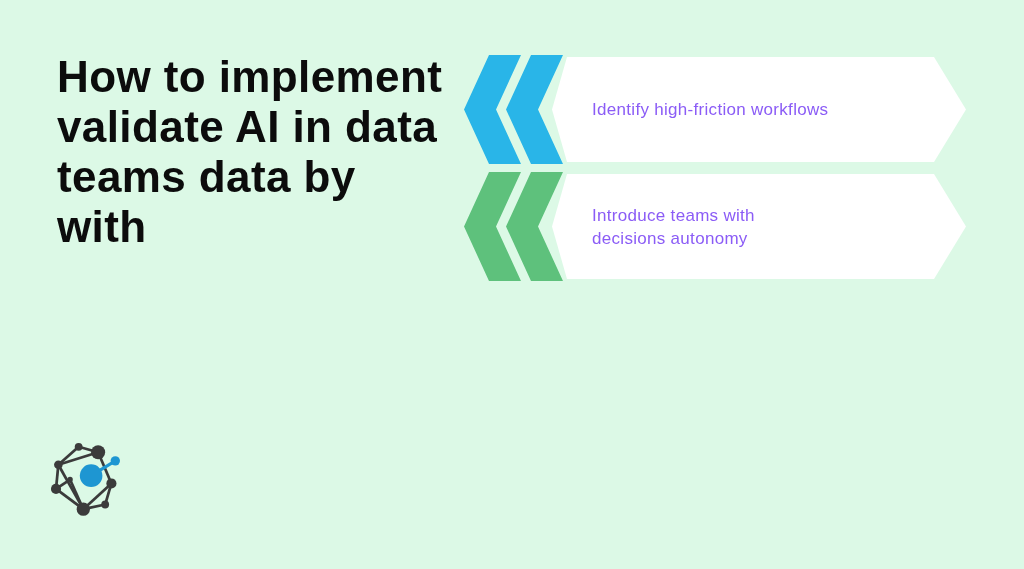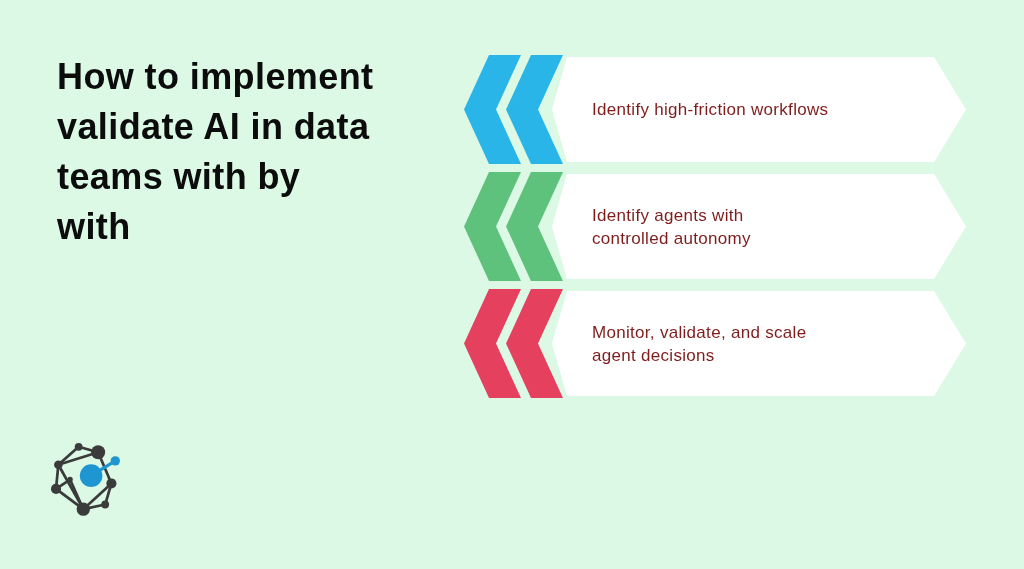--- a/index.html
+++ b/index.html
@@ -15,21 +15,21 @@
     background: #dcf9e6;
   }
 
   
   .title {
     position: absolute;
     left: 57px;
     top: 52px;
     width: 440px;
     font-weight: bold;
-    font-size: 36px;
+    font-size: 44px;
     line-height: 50px;
     letter-spacing: 0.4px;
     color: #0c0c0c;
   }
   .title div { white-space: nowrap; }
 
   
   .steps {
     position: absolute;
     left: 464px;
@@ -61,21 +61,21 @@
     display: flex;
     flex-direction: column;
     justify-content: center;
     padding-left: 40px;
     padding-right: 56px;
   }
   .banner .line {
     font-size: 17px;
     line-height: 23px;
     letter-spacing: 0.3px;
-    color: #7f1d1d;
+    color: #8b5cf6;
     white-space: nowrap;
   }
   .banner .line:empty { display: none; }
 
   
   .logo {
     position: absolute;
     left: 49px;
     top: 437px;
     width: 78px;
@@ -84,21 +84,21 @@
   .logo svg { width: 100%; height: 100%; display: block; }
 </style>
 </head>
 <body>
 
 <div id="canvas" style="background: rgb(220, 249, 230);">
 
   <h1 class="title">
     <div>How to implement</div>
     <div>validate AI in data</div>
-    <div>teams with by</div>
+    <div>teams data by</div>
     <div>with</div>
   </h1>
 
   <div class="steps">
 
     <div class="step-row">
       <div class="chevrons">
         <div class="chev" style="background-color: rgb(41, 181, 232);"></div>
         <div class="chev second" style="background-color: rgb(41, 181, 232);"></div>
       </div>
@@ -108,35 +108,25 @@
       </div>
     </div>
 
 
     <div class="step-row">
       <div class="chevrons">
         <div class="chev" style="background-color: rgb(94, 193, 124);"></div>
         <div class="chev second" style="background-color: rgb(94, 193, 124);"></div>
       </div>
       <div class="banner">
-        <div class="line">Identify agents with</div>
-        <div class="line">controlled autonomy</div>
+        <div class="line">Introduce teams with</div>
+        <div class="line">decisions autonomy</div>
       </div>
     </div>
 
-    <div class="step-row">
-      <div class="chevrons">
-        <div class="chev" style="background-color: rgb(229, 65, 95);"></div>
-        <div class="chev second" style="background-color: rgb(229, 65, 95);"></div>
-      </div>
-      <div class="banner">
-        <div class="line">Monitor, validate, and scale</div>
-        <div class="line">agent decisions</div>
-      </div>
-    </div>
 
   </div>
 
   <div class="logo">
     <svg viewBox="0 0 100 100" xmlns="http://www.w3.org/2000/svg">
       <g fill="currentColor" stroke="currentColor" stroke-width="3.5" style="color: rgb(59, 59, 59);">
 
         <line x1="38" y1="10" x2="63" y2="17"></line>
         <line x1="12" y1="33" x2="38" y2="10"></line>
         <line x1="12" y1="33" x2="63" y2="17"></line>

